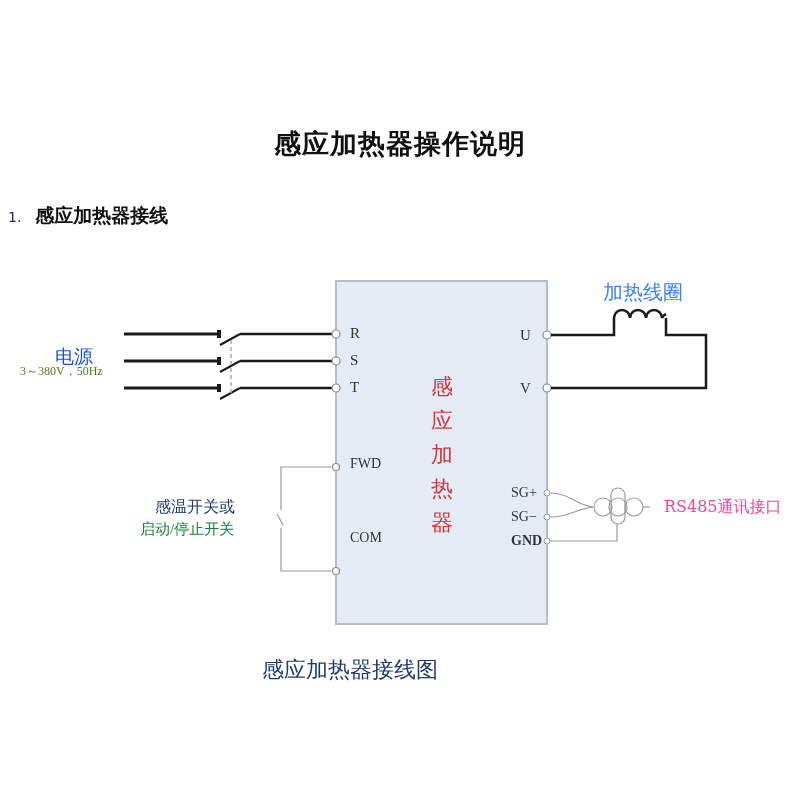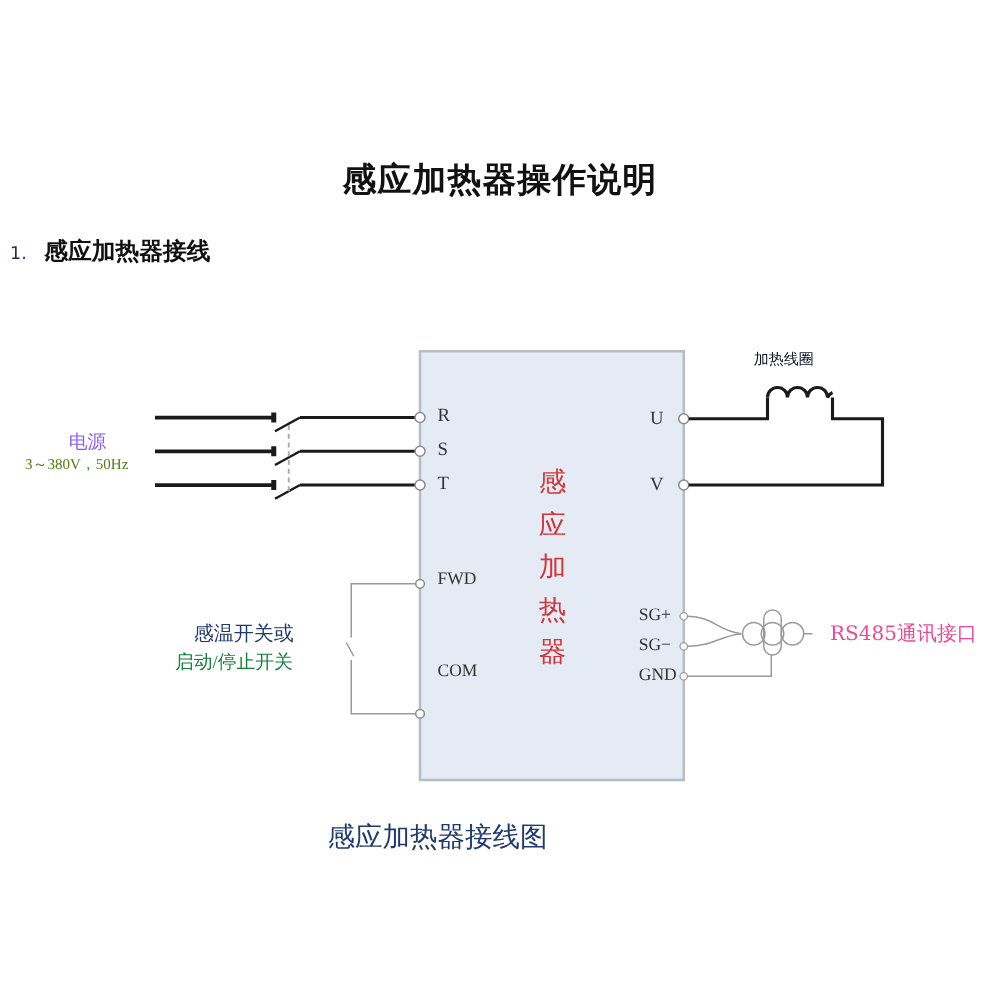--- a/index.html
+++ b/index.html
@@ -1,20 +1,20 @@
 <!DOCTYPE html>
 <html><head>
 <meta charset="utf-8">
 <style>
   html, body { margin:0; padding:0; background:#ffffff; }
   body { width:800px; height:800px; position:relative; overflow:hidden;
          font-family:"DejaVu Sans", sans-serif; }
   .doc-title { position:absolute; left:0; width:800px; top:126px; text-align:center;
                font-size:27px; font-weight:bold; color:#111; letter-spacing:1px; }
-  .section { position:absolute; left:8px; top:188px; font-size:19px; font-weight:bold; color:#111; }
+  .section { position:absolute; left:8px; top:203px; font-size:19px; font-weight:bold; color:#111; }
   .section .num { font-size:14px; font-weight:normal; color:#1f2a5a; margin-right:14px; }
   svg#diagram { position:absolute; left:0; top:0; }
   .lbl { font-family:"Liberation Serif","DejaVu Serif",serif; }
   .caption { position:absolute; left:0; width:700px; top:655px; text-align:center;
              font-size:22px; color:#1f3a6e; font-family:"DejaVu Sans", sans-serif; }
   .overlay { position:absolute; }
 </style>
 </head>
 <body>
 
@@ -82,43 +82,43 @@
     <path d="M550,517 C570,517 575,509 593,507"></path>
     <circle cx="603" cy="507" r="9"></circle>
     <circle cx="618" cy="507" r="9"></circle>
     <circle cx="634" cy="507" r="9"></circle>
     <rect x="611" y="488" width="14" height="36" rx="7"></rect>
     <polyline points="550,541 617,541 617,524"></polyline>
     <line x1="643" y1="507" x2="650" y2="507"></line>
   </g>
 </svg>
 
-<div class="overlay lbl" style="left:55px;top:344px;font-size:15px;color:#8b5cf6;">电源</div>
+<div class="overlay lbl" style="left:55px;top:344px;font-size:19px;color:#1d4ed8;">电源</div>
 <div class="overlay lbl" style="left:20px;top:363px;font-size:12px;color:#4d7c0f;">3～380V，50Hz</div>
 
 <div class="overlay lbl" style="left:350px;top:325px;font-size:15px;color:#333;">R</div>
 <div class="overlay lbl" style="left:350px;top:352px;font-size:15px;color:#333;">S</div>
 <div class="overlay lbl" style="left:350px;top:379px;font-size:15px;color:#333;">T</div>
 <div class="overlay lbl" style="left:350px;top:456px;font-size:14px;color:#333;">FWD</div>
 <div class="overlay lbl" style="left:350px;top:530px;font-size:14px;color:#333;">COM</div>
 
 <div class="overlay lbl" style="left:520px;top:327px;font-size:15px;color:#333;">U</div>
 <div class="overlay lbl" style="left:520px;top:380px;font-size:15px;color:#333;">V</div>
 <div class="overlay lbl" style="left:511px;top:485px;font-size:14px;color:#333;">SG+</div>
 <div class="overlay lbl" style="left:511px;top:509px;font-size:14px;color:#333;">SG−</div>
-<div class="overlay lbl" style="left:511px;top:533px;font-size:14px;color:#333;">GND</div>
+<div class="overlay lbl" style="left:511px;top:533px;font-size:14px;color:#333;font-weight:bold;">GND</div>
 
 <div class="overlay" style="left:427px;top:370px;width:30px;font-size:22px;line-height:34px;color:#d0363a;text-align:center;font-family:'DejaVu Serif',serif;">
   <div>感</div>
   <div>应</div>
   <div>加</div>
   <div>热</div>
   <div>器</div>
 </div>
 
-<div class="overlay" style="left:603px;top:279px;font-size:12px;color:#0f172a;font-family:'DejaVu Serif',serif;">加热线圈</div>
+<div class="overlay" style="left:603px;top:279px;font-size:20px;color:#3b82f6;font-family:'DejaVu Serif',serif;">加热线圈</div>
 
 <div class="overlay" style="left:155px;top:497px;font-size:16px;color:#1f3a6e;font-family:'DejaVu Serif',serif;">感温开关或</div>
 <div class="overlay" style="left:140px;top:520px;font-size:15px;color:#15803d;font-family:Liberation Serif, serif;">启动/停止开关</div>
 
 <div class="overlay" style="left:664px;top:497px;font-size:16px;color:#ec4899;font-family:'DejaVu Serif',serif;">RS485通讯接口</div>
 
 <div class="caption">感应加热器接线图</div>
 
 </body></html>

